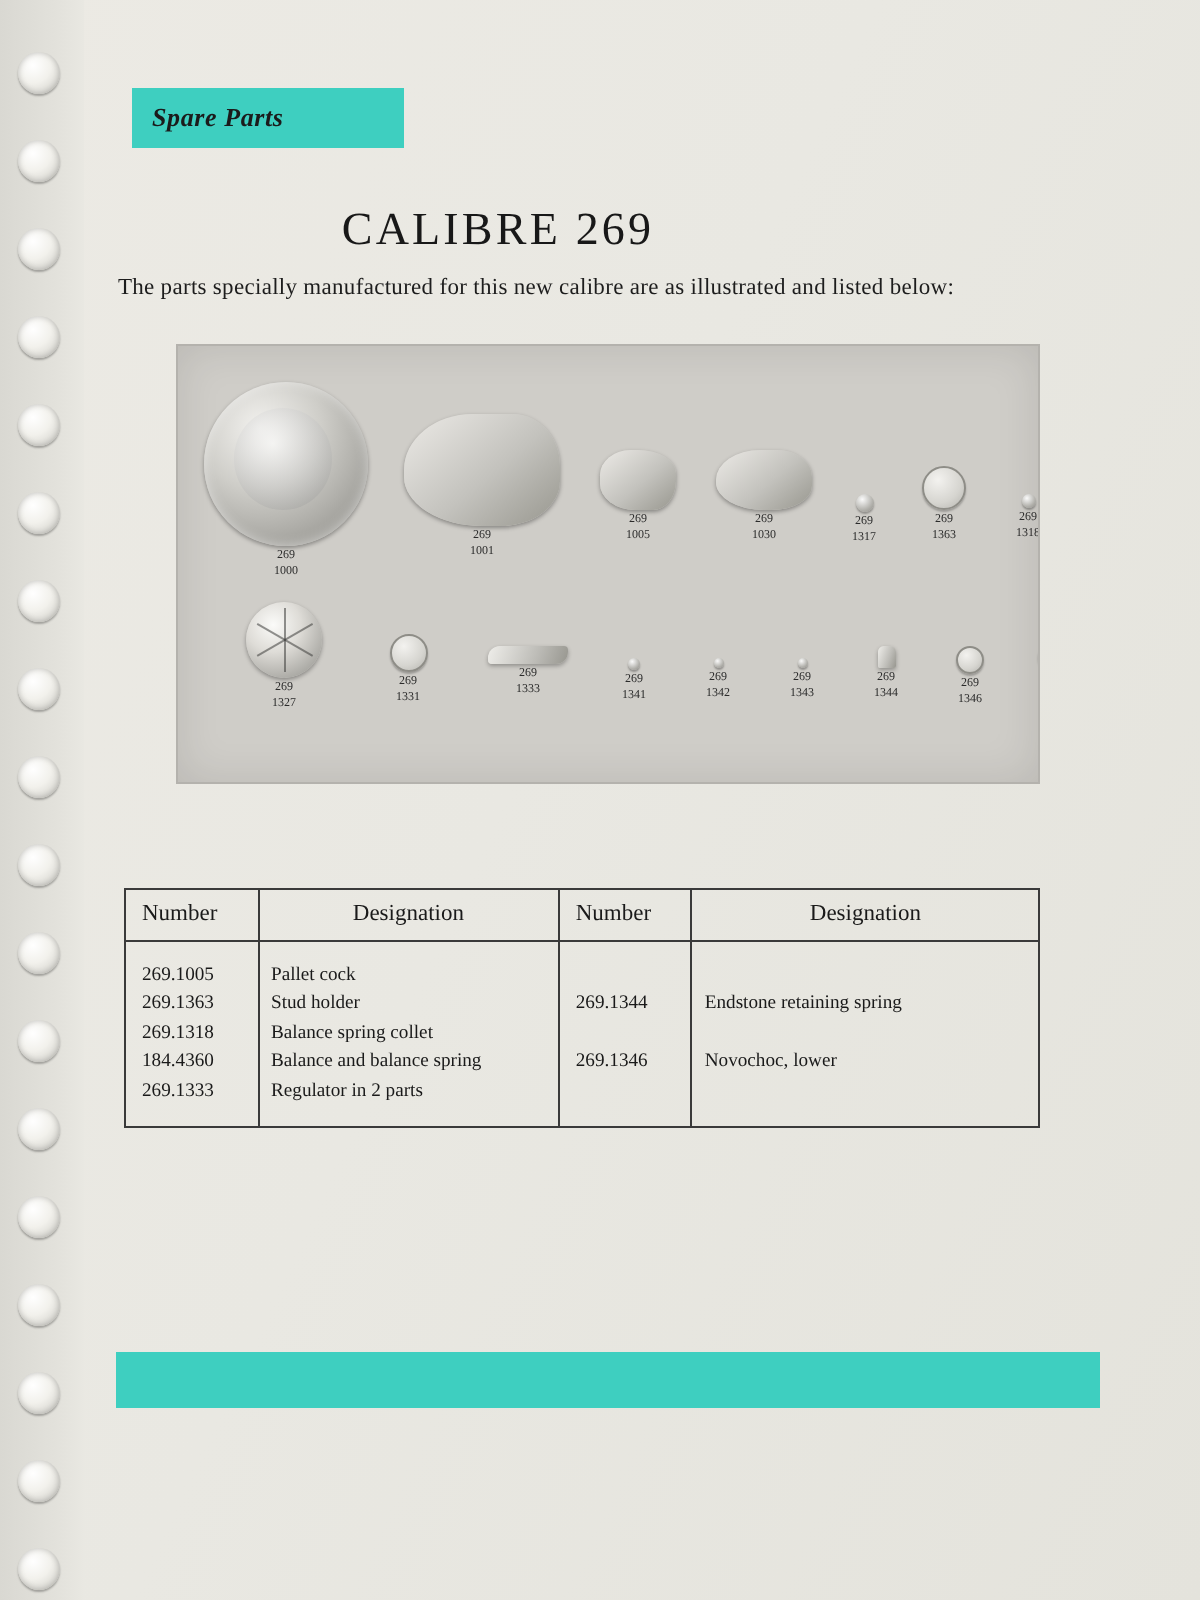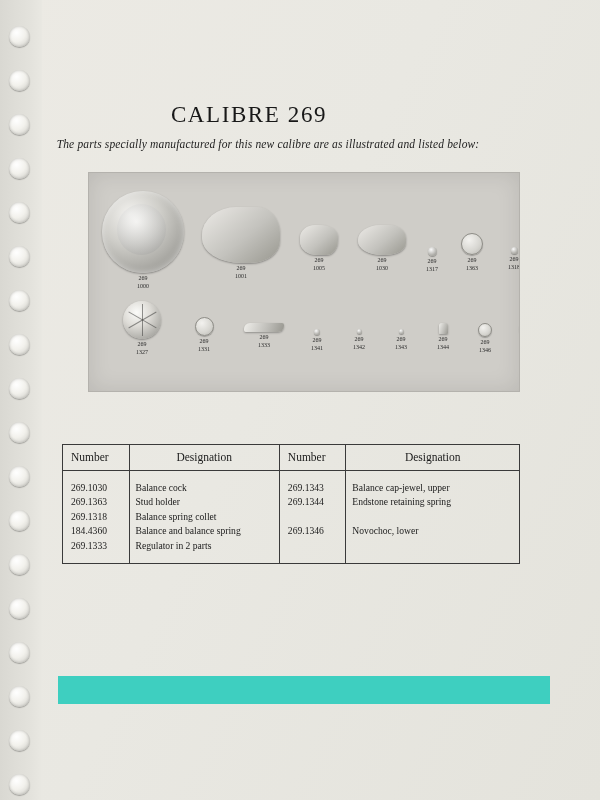--- a/index.html
+++ b/index.html
@@ -71,21 +71,20 @@
     font-family: "Liberation Serif", serif;
   }
   #subtitle {
     position: absolute;
     left: 0; top: 138px;
     width: 536px;
     text-align: center;
     font-size: 11.5px;
     color: #1d1d1d;
     letter-spacing: .15px;
-    font-style: italic;
   }
 
   
   #plate {
     position: absolute;
     left: 88px; top: 172px;
     width: 430px; height: 218px;
     background: #cfcdc8;
     border: 1px solid #b4b2ad;
     box-shadow: inset 0 0 22px rgba(0,0,0,.10);
@@ -211,20 +210,23 @@
       <div class="hole" style="top: 466px;"></div>
       <div class="hole" style="top: 510px;"></div>
       <div class="hole" style="top: 554px;"></div>
       <div class="hole" style="top: 598px;"></div>
       <div class="hole" style="top: 642px;"></div>
       <div class="hole" style="top: 686px;"></div>
       <div class="hole" style="top: 730px;"></div>
       <div class="hole" style="top: 774px;"></div>
     </div>
 
+  <div id="banner-top">
+    <div class="label">Spare Parts</div>
+  </div>
 
   <div id="title">CALIBRE 269</div>
   <div id="subtitle">The parts specially manufactured for this new calibre are as illustrated and listed below:</div>
 
   <div id="plate">
 
     <div class="part" style="left:8px; top:18px; width:92px;">
       <div class="disc" style="width:82px;height:82px;margin:0 auto;"></div>
       <div class="cap">269
 1000</div>
@@ -336,24 +338,24 @@
         </tr>
       </thead>
       <tbody id="tbody">
           <tr>
             <td style="height: 9px;"></td>
             <td style="height: 9px;"></td>
             <td style="height: 9px;"></td>
             <td style="height: 9px;"></td>
           </tr>
           <tr>
-            <td class="col-num">269.1030</td>
-            <td class="col-desig">Balance cock</td>
-            <td class="col-num2">269.1343</td>
-            <td class="col-desig2">Balance cap-jewel, upper</td>
+            <td class="col-num">269.1005</td>
+            <td class="col-desig">Pallet cock</td>
+            <td class="col-num2"></td>
+            <td class="col-desig2"></td>
           </tr>
           <tr>
             <td class="col-num">269.1363</td>
             <td class="col-desig">Stud holder</td>
             <td class="col-num2">269.1344</td>
             <td class="col-desig2">Endstone retaining spring</td>
           </tr>
           <tr>
             <td class="col-num">269.1318</td>
             <td class="col-desig">Balance spring collet</td>

